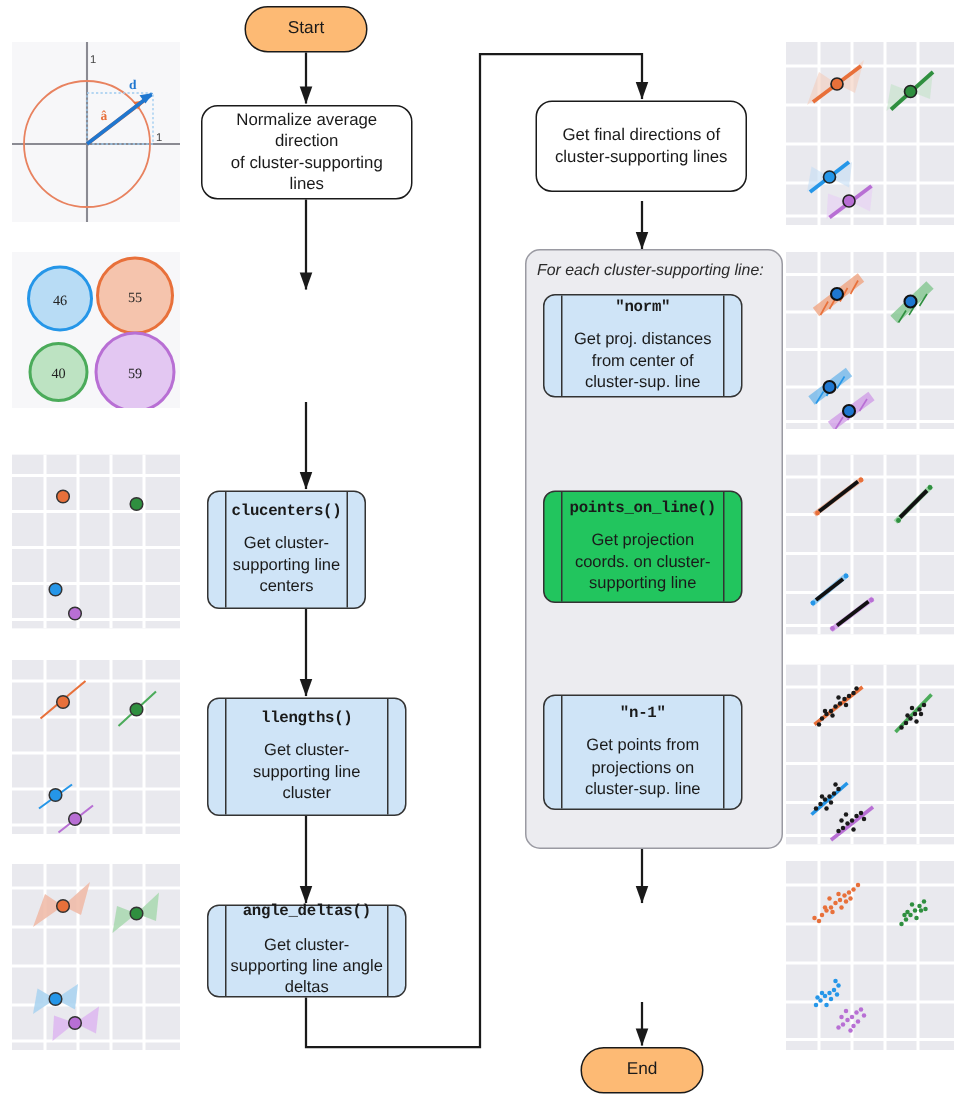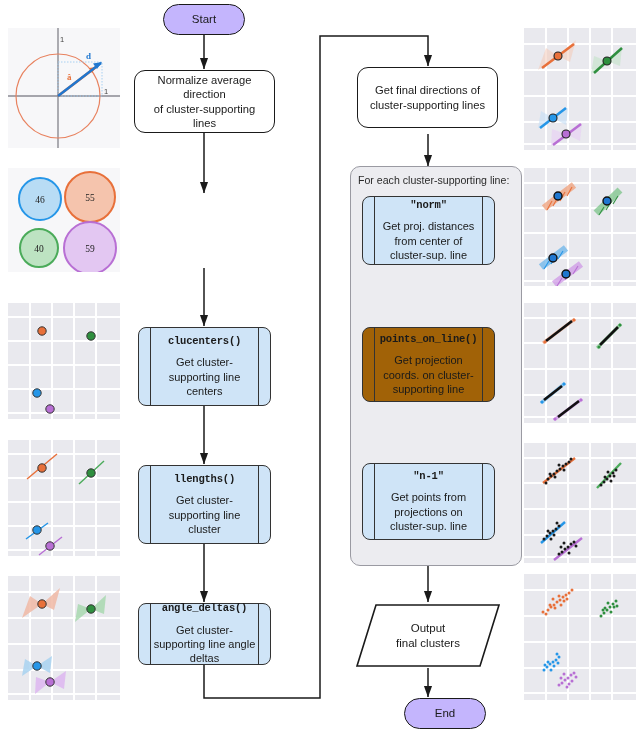--- a/index.html
+++ b/index.html
@@ -24,21 +24,21 @@
     display:flex;
     flex-direction:column;
     align-items:center;
     justify-content:center;
     text-align:center;
     line-height:1.28;
   }
   .terminator{
     border:1.6px solid #1a1a1a;
     border-radius:26px;
-    background:#c4b5fd;
+    background:#fdba74;
     font-size:11.5px;
   }
   .process{
     border:1.6px solid #1a1a1a;
     border-radius:11px;
     background:#ffffff;
     font-size:11.2px;
     padding:4px 8px;
   }
   .subroutine{
@@ -46,21 +46,21 @@
     border-radius:8px;
     background:#cfe4f7;
     font-size:11.2px;
     padding:5px 14px;
     position:absolute;
     box-sizing:border-box;
     display:flex;flex-direction:column;
     align-items:center;justify-content:center;text-align:center;
     line-height:1.3;
   }
-  .subroutine.white{background:#a16207;}
+  .subroutine.white{background:#22c55e;}
   .subroutine::before,.subroutine::after{
     content:"";position:absolute;top:0;bottom:0;width:0;
     border-left:1.4px solid #333;
   }
   .subroutine::before{left:11px;}
   .subroutine::after{right:11px;}
   .fn-name{
     font-family:"Liberation Mono", monospace;
     font-weight:bold;
     font-size:10.5px;
@@ -72,20 +72,21 @@
 
   .group-box{
     position:absolute;
     background:#ececf0;
     border:1.3px solid #9a9aa2;
     border-radius:10px;
     box-sizing:border-box;
   }
   .group-label{
     position:absolute;
+    font-style:italic;
     font-size:10.6px;
     color:#2a2a2a;
     white-space:nowrap;
   }
 
   .parallelogram{
     position:absolute;
     box-sizing:border-box;
     display:flex;align-items:center;justify-content:center;
   }
@@ -492,21 +493,21 @@
   <div class="node terminator" style="left:163px;top:4px;width:82px;height:31px;">
     <span>Start</span>
   </div>
 
   <div class="node process" style="left:134px;top:70px;width:141px;height:63px;">
     <span>Normalize average direction</span>
     <span>of cluster-supporting lines</span>
   </div>
 
 
-  <div class="subroutine" style="left:138px;top:327px;width:133px;height:79px;">
+  <div class="subroutine" style="left:138px;top:327px;width:106px;height:79px;">
     <span class="fn-name">clucenters()</span>
     <span class="fn-desc">Get cluster-</span>
     <span class="fn-desc">supporting line</span>
     <span class="fn-desc">centers</span>
   </div>
 
   <div class="subroutine" style="left:138px;top:465px;width:133px;height:79px;">
     <span class="fn-name">llengths()</span>
     <span class="fn-desc">Get cluster-</span>
     <span class="fn-desc">supporting line</span>
@@ -542,27 +543,18 @@
     <span class="fn-desc">supporting line</span>
   </div>
 
   <div class="subroutine" style="left:362px;top:463px;width:133px;height:77px;">
     <span class="fn-name">"n-1"</span>
     <span class="fn-desc">Get points from</span>
     <span class="fn-desc">projections on</span>
     <span class="fn-desc">cluster-sup. line</span>
   </div>
 
-  <div class="parallelogram" style="left:355px;top:603px;width:146px;height:65px;">
-    <svg width="146" height="65" viewBox="0 0 146 65" style="position:absolute;left:0;top:0;">
-      <polygon points="21,2 144,2 125,63 2,63" fill="#ffffff" stroke="#1a1a1a" stroke-width="1.6"></polygon>
-    </svg>
-    <div class="ptext">
-      <div>Output</div>
-      <div>final clusters</div>
-    </div>
-  </div>
-
-  <div class="node terminator" style="left:404px;top:698px;width:82px;height:31px;">
+
+  <div class="node terminator" style="left:387px;top:698px;width:82px;height:31px;">
     <span>End</span>
   </div>
 
 </div>
 
 </body></html>

